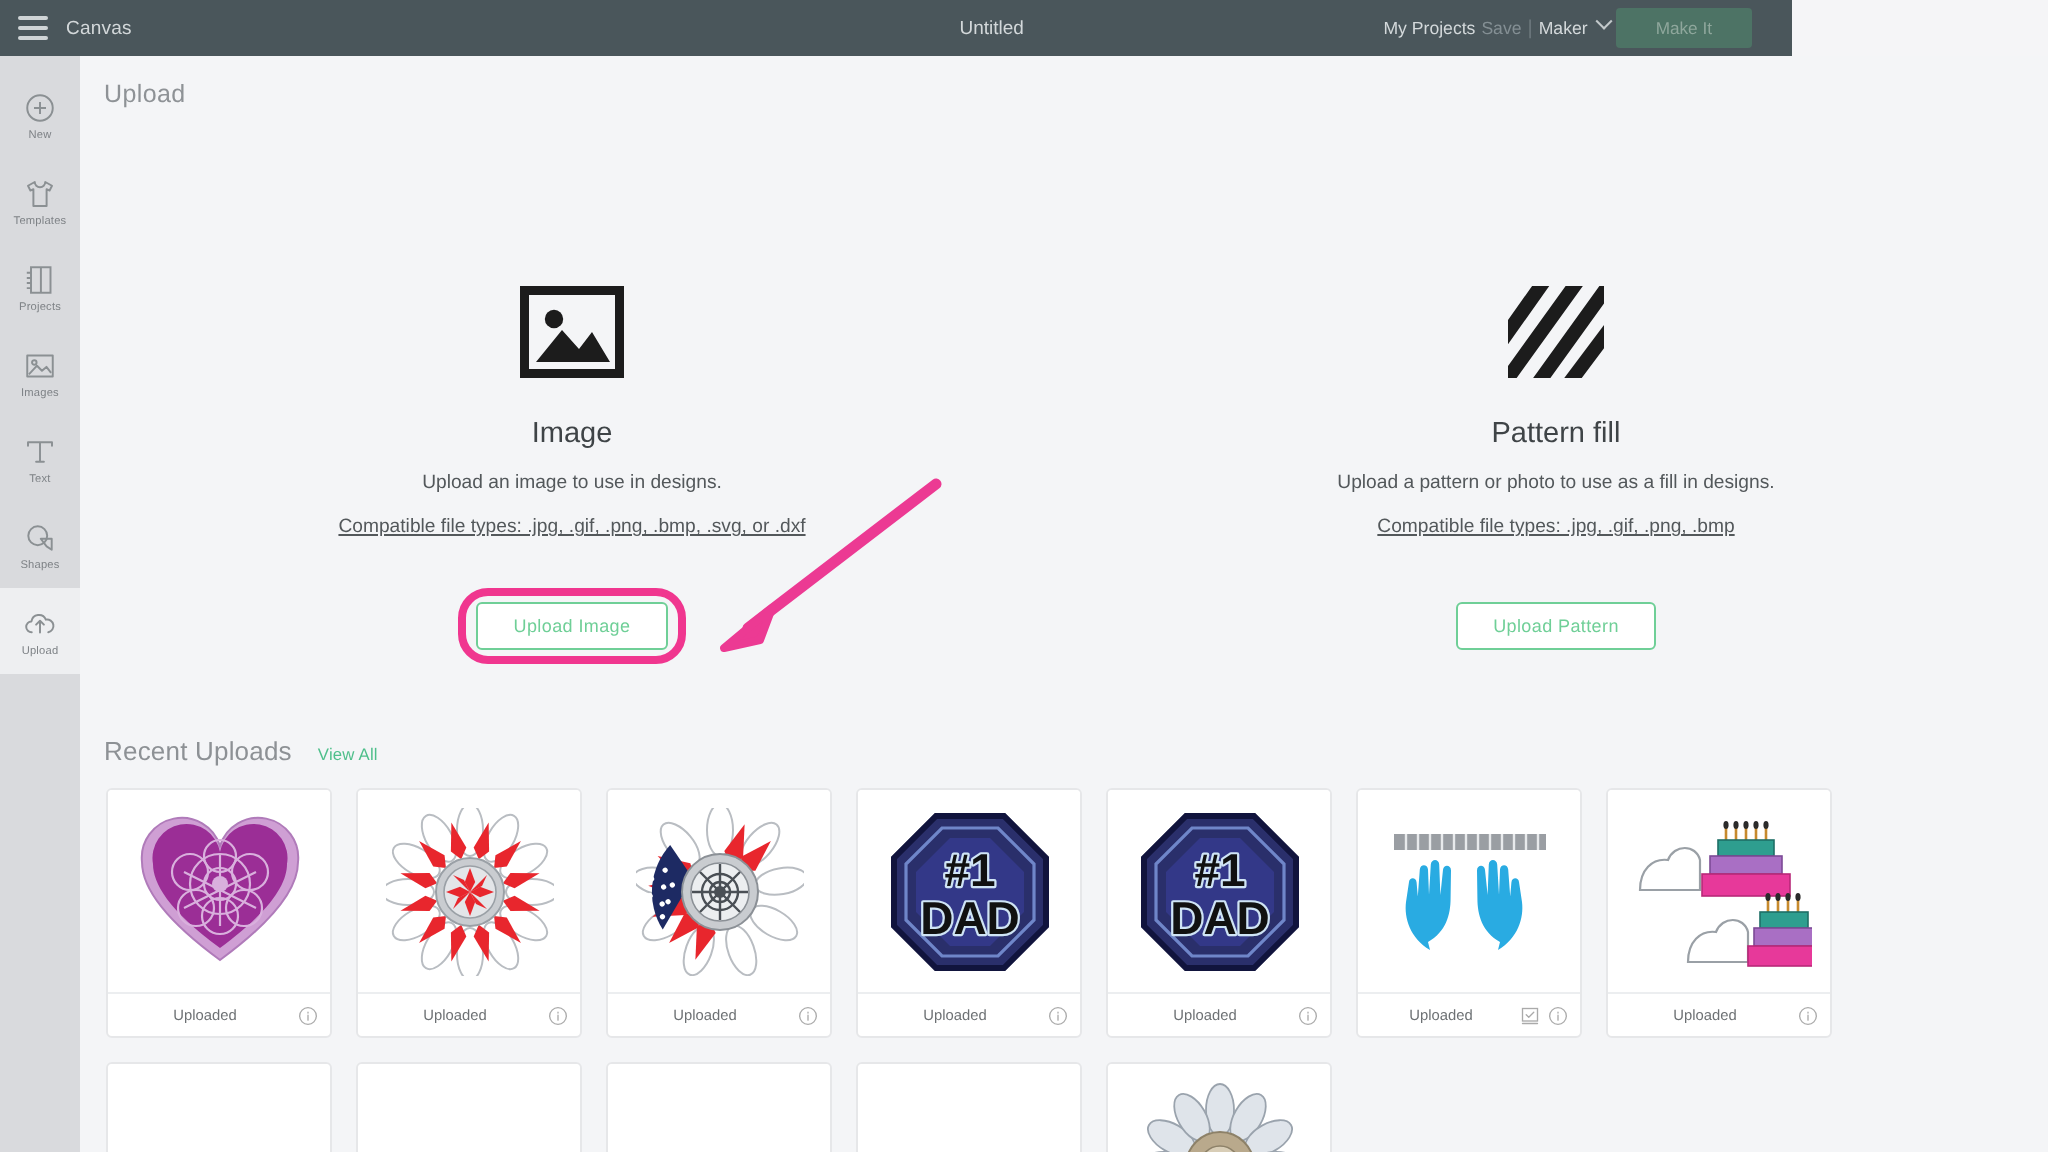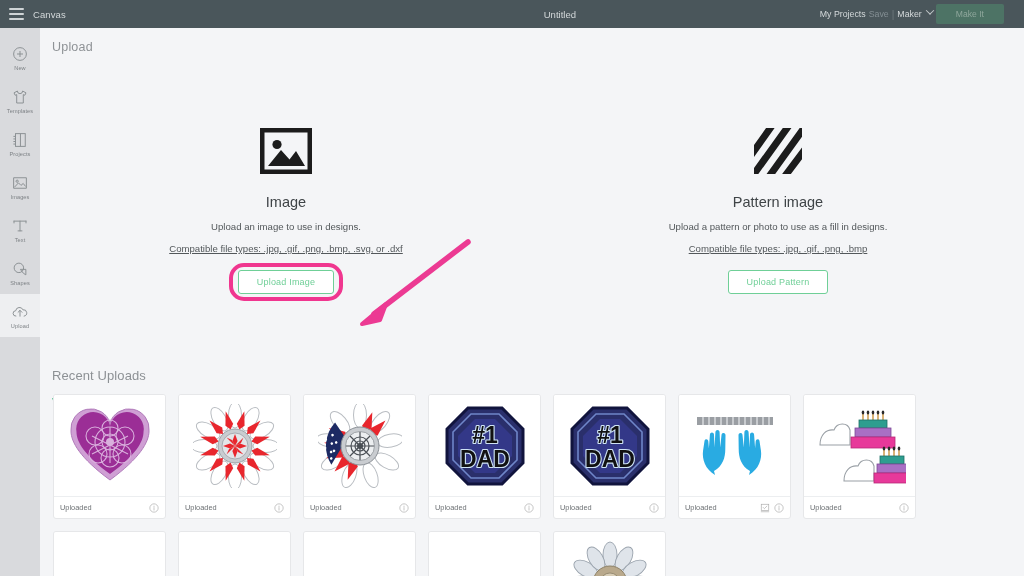--- a/index.html
+++ b/index.html
@@ -8,21 +8,21 @@
     width: 1024px; height: 576px;
     overflow: hidden;
     background: #f5f5f7;
     font-family: "Liberation Sans", sans-serif;
     -webkit-font-smoothing: antialiased;
   }
 
   
   .topbar {
     position: absolute; top: 0; left: 0;
-    width: 1024px; height: 28px;
+    width: 896px; height: 28px;
     background: #4a565b;
     display: flex; align-items: center;
     color: #ced3d5; font-size: 9.5px;
   }
   .tb-left { display: flex; align-items: center; gap: 9px; padding-left: 9px; width: 300px; }
   .hamburger { width: 15px; height: 12px; display: flex; flex-direction: column;
                justify-content: space-between; cursor: pointer; }
   .hamburger span { display: block; height: 1.6px; background: #cfd4d6; border-radius: 1px; }
   .tb-canvas { color: #d3d8da; font-size: 9.5px; letter-spacing: .1px; }
   .tb-center { flex: 1; text-align: center; color: #d3d8da; font-size: 9.5px; }
@@ -65,34 +65,34 @@
     background: #f4f5f7;
     overflow: hidden;
   }
   .page-title {
     position: absolute; top: 12px; left: 12px;
     font-size: 12.5px; color: #8e9296; letter-spacing: .2px;
   }
 
   
   .cards-row {
-    position: absolute; top: 95px; left: 0; width: 984px;
+    position: absolute; top: 110px; left: 0; width: 984px;
     display: flex;
   }
   .up-card {
     flex: 1; text-align: center;
     display: flex; flex-direction: column; align-items: center;
   }
   .card-ico { height: 56px; display: flex; align-items: center; justify-content: center; }
   .card-title {
     font-size: 14.5px; color: #3f4447; margin-top: 15px; font-weight: normal;
   }
   .card-desc { font-size: 9.6px; color: #53585b; margin-top: 11px; }
   .card-types { font-size: 9.6px; color: #53585b; margin-top: 11px; text-decoration: underline; }
-  .card-btn-wrap { margin-top: 16px; position: relative; }
+  .card-btn-wrap { margin-top: 32px; position: relative; }
   .btn-outline {
     background: #ffffff;
     border: 1px solid #6fcf97;
     border-radius: 3px;
     color: #6fcf97;
     font-size: 9px;
     padding: 6px 18px;
     font-family: inherit;
     cursor: pointer;
     letter-spacing: .2px;
@@ -108,21 +108,21 @@
   
   .arrow-svg {
     position: absolute; top: 206px; left: 300px;
     width: 140px; height: 100px;
     pointer-events: none;
   }
 
   
   .recent-head {
     position: absolute; top: 340px; left: 12px;
-    display: flex; align-items: baseline; gap: 13px; flex-direction: column;
+    display: flex; align-items: baseline; gap: 13px;
   }
   .recent-title { font-size: 13px; color: #8d9195; letter-spacing: .1px; }
   .view-all { font-size: 8.4px; color: #4fbf8b; cursor: pointer; letter-spacing: .1px; text-align: center; }
 
   .grid {
     position: absolute; top: 366px; left: 13px;
     width: 960px;
     display: flex; flex-wrap: wrap;
     gap: 12px;
   }
@@ -139,20 +139,21 @@
     display: flex; align-items: center; justify-content: center;
     background: #fff;
   }
   .thumb-art svg { display: block; }
   .thumb-foot {
     height: 22px;
     border-top: 1px solid #eceef0;
     display: flex; align-items: center;
     padding: 0 6px;
     gap: 4px;
+    text-align: center;
   }
   .foot-label { font-size: 7.4px; color: #6d7174; flex: 1; }
   .foot-ico { width: 10px; height: 10px; opacity: .62; }
   .foot-ico svg { width: 100%; height: 100%; display: block; }
 </style>
 </head>
 <body>
 
 <div class="topbar">
   <div class="tb-left">
@@ -277,21 +278,21 @@
           <defs>
             <clipPath id="sqclip">
                 <rect x="0" y="0" width="48" height="46"></rect>
               </clipPath>
           </defs>
           <g clip-path="url(#sqclip)" stroke="#1c1c1c" stroke-width="7">
             <path d="M-12 40 22 -8M0 46 36 -4M14 50 50 0M28 52 64 4"></path>
           </g>
         </svg>
       </div>
-      <div class="card-title">Pattern image</div>
+      <div class="card-title">Pattern fill</div>
       <div class="card-desc">Upload a pattern or photo to use as a fill in designs.</div>
       <div class="card-types">Compatible file types: .jpg, .gif, .png, .bmp</div>
       <div class="card-btn-wrap">
         <button class="btn-outline">Upload Pattern</button>
       </div>
     </div>
 
   </div>
 
   <svg class="arrow-svg" viewBox="0 0 140 100">

